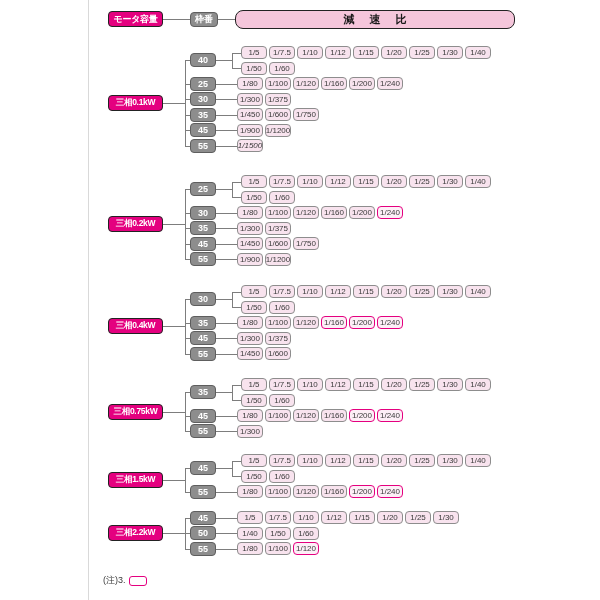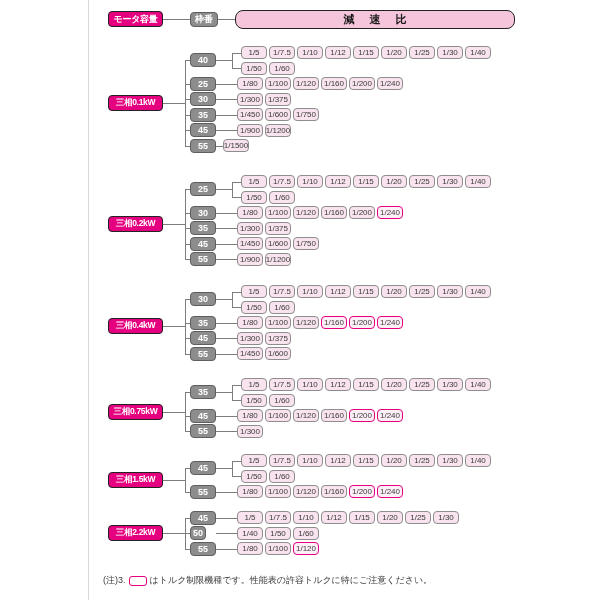--- a/index.html
+++ b/index.html
@@ -95,21 +95,21 @@
       <div class="hline" style="left: 216px; top: 114.5px; width: 21px;"></div>
       <div class="ratio-box" style="left: 237px; top: 108px; width: 26px; height: 13px;">1/450</div>
       <div class="ratio-box" style="left: 265px; top: 108px; width: 26px; height: 13px;">1/600</div>
       <div class="ratio-box" style="left: 293px; top: 108px; width: 26px; height: 13px;">1/750</div>
       <div class="gray-btn" style="left: 190px; top: 123px; width: 26px; height: 14px;">45</div>
       <div class="hline" style="left: 216px; top: 130px; width: 21px;"></div>
       <div class="ratio-box" style="left: 237px; top: 123.5px; width: 26px; height: 13px;">1/900</div>
       <div class="ratio-box" style="left: 265px; top: 123.5px; width: 26px; height: 13px;">1/1200</div>
       <div class="gray-btn" style="left: 190px; top: 138.5px; width: 26px; height: 14px;">55</div>
       <div class="hline" style="left: 216px; top: 145.5px; width: 21px;"></div>
-      <div class="ratio-box" style="left: 223px; top: 139px; width: 26px; height: 13px;">1/1500</div>
+      <div class="ratio-box" style="left: 237px; top: 139px; width: 26px; height: 13px; font-style: italic;">1/1500</div>
       <div class="vline" style="left: 185px; top: 60.25px; height: 85.25px;"></div>
       <div class="hline" style="left: 185px; top: 60.25px; width: 5px;"></div>
       <div class="hline" style="left: 185px; top: 83.5px; width: 5px;"></div>
       <div class="hline" style="left: 185px; top: 99px; width: 5px;"></div>
       <div class="hline" style="left: 185px; top: 114.5px; width: 5px;"></div>
       <div class="hline" style="left: 185px; top: 130px; width: 5px;"></div>
       <div class="hline" style="left: 185px; top: 145.5px; width: 5px;"></div>
       <div class="hline" style="left: 163px; top: 102.875px; width: 22px;"></div>
       <div class="magenta-btn" style="left: 108px; top: 94.875px; width: 55px; height: 16px;">三相0.1kW</div>
     </div>
@@ -271,21 +271,21 @@
       <div class="gray-btn" style="left: 190px; top: 510.5px; width: 26px; height: 14px;">45</div>
       <div class="hline" style="left: 216px; top: 517.5px; width: 21px;"></div>
       <div class="ratio-box" style="left: 237px; top: 511px; width: 26px; height: 13px;">1/5</div>
       <div class="ratio-box" style="left: 265px; top: 511px; width: 26px; height: 13px;">1/7.5</div>
       <div class="ratio-box" style="left: 293px; top: 511px; width: 26px; height: 13px;">1/10</div>
       <div class="ratio-box" style="left: 321px; top: 511px; width: 26px; height: 13px;">1/12</div>
       <div class="ratio-box" style="left: 349px; top: 511px; width: 26px; height: 13px;">1/15</div>
       <div class="ratio-box" style="left: 377px; top: 511px; width: 26px; height: 13px;">1/20</div>
       <div class="ratio-box" style="left: 405px; top: 511px; width: 26px; height: 13px;">1/25</div>
       <div class="ratio-box" style="left: 433px; top: 511px; width: 26px; height: 13px;">1/30</div>
-      <div class="gray-btn" style="left: 190px; top: 526px; width: 16px; height: 14px;">50</div>
+      <div class="gray-btn" style="left: 190px; top: 526px; width: 26px; height: 14px;">50</div>
       <div class="hline" style="left: 216px; top: 533px; width: 21px;"></div>
       <div class="ratio-box" style="left: 237px; top: 526.5px; width: 26px; height: 13px;">1/40</div>
       <div class="ratio-box" style="left: 265px; top: 526.5px; width: 26px; height: 13px;">1/50</div>
       <div class="ratio-box" style="left: 293px; top: 526.5px; width: 26px; height: 13px;">1/60</div>
       <div class="gray-btn" style="left: 190px; top: 541.5px; width: 26px; height: 14px;">55</div>
       <div class="hline" style="left: 216px; top: 548.5px; width: 21px;"></div>
       <div class="ratio-box" style="left: 237px; top: 542px; width: 26px; height: 13px;">1/80</div>
       <div class="ratio-box" style="left: 265px; top: 542px; width: 26px; height: 13px;">1/100</div>
       <div class="ratio-box limited" style="left: 293px; top: 542px; width: 26px; height: 13px;">1/120</div>
       <div class="vline" style="left: 185px; top: 517.5px; height: 31px;"></div>
@@ -293,14 +293,13 @@
       <div class="hline" style="left: 185px; top: 533px; width: 5px;"></div>
       <div class="hline" style="left: 185px; top: 548.5px; width: 5px;"></div>
       <div class="hline" style="left: 163px; top: 533px; width: 22px;"></div>
       <div class="magenta-btn" style="left: 108px; top: 525px; width: 55px; height: 16px;">三相2.2kW</div>
     </div>
   </div>
 
 <div class="note">
   <span>(注)3.</span>
   <span class="note-sample"></span>
-  <span>はトルク制限機種です。性能表の許容トルクに特にご注意ください。</span>
 </div>
 
 </body></html>

